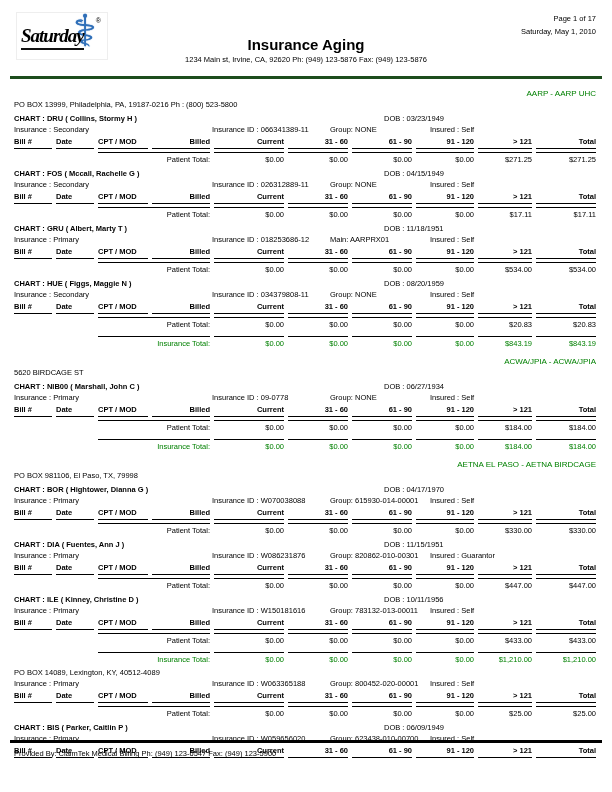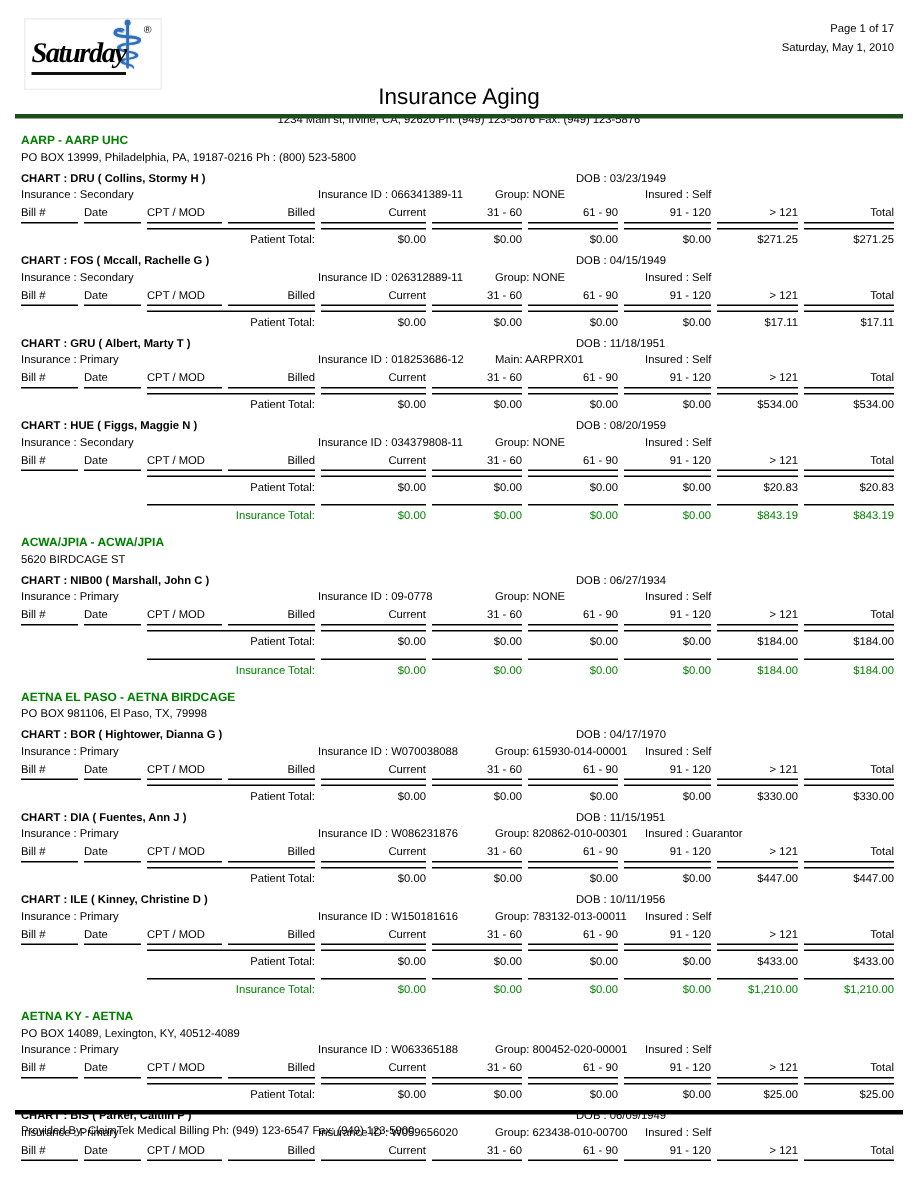--- a/index.html
+++ b/index.html
@@ -23,36 +23,36 @@
     font-size:19px; letter-spacing:-1px;
     border-bottom:2px solid #111; padding-bottom:1px;
   }
   .logo-reg { position:absolute; right:6px; top:4px; font-size:7px; }
   .caduceus {
     position:absolute; left:56px; top:-4px; font-size:44px; line-height:1;
     color:#2f6fb8; text-shadow:0 0 1px #2f6fb8;
   }
   .pageinfo { position:absolute; right:16px; top:12px; text-align:right; font-size:7.5px; line-height:13px; }
   .title-block { text-align:center; padding-top:26px; }
-  .rpt-title { font-size:15px; font-weight:normal;margin-top:20px; }
+  .rpt-title { font-size:15px; font-weight:bold; }
   .rpt-practice { font-size:9.5px; font-weight:bold; margin-top:3px; }
   .rpt-address { font-size:7.5px; margin-top:2px; }
   .hdr-rule { position:relative; margin:4px 10px 0 10px; height:3px; background:#1d4d1d; }
 
   
   .rbody { padding:2px 16px 0 14px; }
-  .sec-title { color:#008000; font-weight:bold; font-size:8px; margin-top:7px; line-height:11px; }
+  .sec-title { color:#008000; font-weight:normal; font-size:8px; margin-top:7px; line-height:11px;text-align:right; }
   .sec-addr { font-size:7.5px; line-height:11px; }
 
   .chart-row { display:grid; grid-template-columns:198px 118px 100px 1fr; font-size:7.5px; line-height:11px; margin-top:3px;gap:27px; }
   .chart-row .chart-label { font-weight:bold; grid-column:1 / 3; }
   .ins-row { display:grid; grid-template-columns:198px 118px 100px 1fr; font-size:7.5px; line-height:11px; }
 
   .grid10 { display:grid; grid-template-columns:38px 38px 50px 58px 70px 60px 60px 58px 54px 60px; column-gap:4px; }
-  .thead { font-size:7.5px; font-weight:normal; margin-top:2px; }
+  .thead { font-size:7.5px; font-weight:bold; margin-top:2px; }
   .thead .cell { border-bottom:1.6px solid #000; padding-bottom:1px; line-height:10px; }
   .thead .num { text-align:right; }
 
   .trow { font-size:7.5px; font-weight:normal; margin-top:3px; }
   .trow .tlabel { grid-column:3 / 5; text-align:right; border-top:1.4px solid #000; padding-top:2px; line-height:10px; }
   .trow .amt { text-align:right; border-top:1.4px solid #000; padding-top:2px; line-height:10px; }
   .itotal { color:#008000; margin-top:6px; margin-bottom:2px; }
   .itotal .tlabel, .itotal .amt { border-top-width:1.8px; }
 
   
@@ -356,21 +356,20 @@
       </div>
       <div class="grid10 trow itotal">
         <span class="tlabel">Insurance Total:</span>
         <span class="amt" style="grid-column: 5;">$0.00</span>
         <span class="amt" style="grid-column: 6;">$0.00</span>
         <span class="amt" style="grid-column: 7;">$0.00</span>
         <span class="amt" style="grid-column: 8;">$0.00</span>
         <span class="amt" style="grid-column: 9;">$1,210.00</span>
         <span class="amt" style="grid-column: 10;">$1,210.00</span>
       </div>
-      <div class="sec-title">AETNA KY - AETNA</div>
       <div class="sec-addr">PO BOX 14089, Lexington, KY, 40512-4089</div>
       <div class="ins-row">
         <span>Insurance : Primary</span>
         <span>Insurance ID : W063365188</span>
         <span>Group: 800452-020-00001</span>
         <span>Insured : Self</span>
       </div>
       <div class="grid10 thead">
         <span class="cell">Bill #</span>
         <span class="cell">Date</span>

